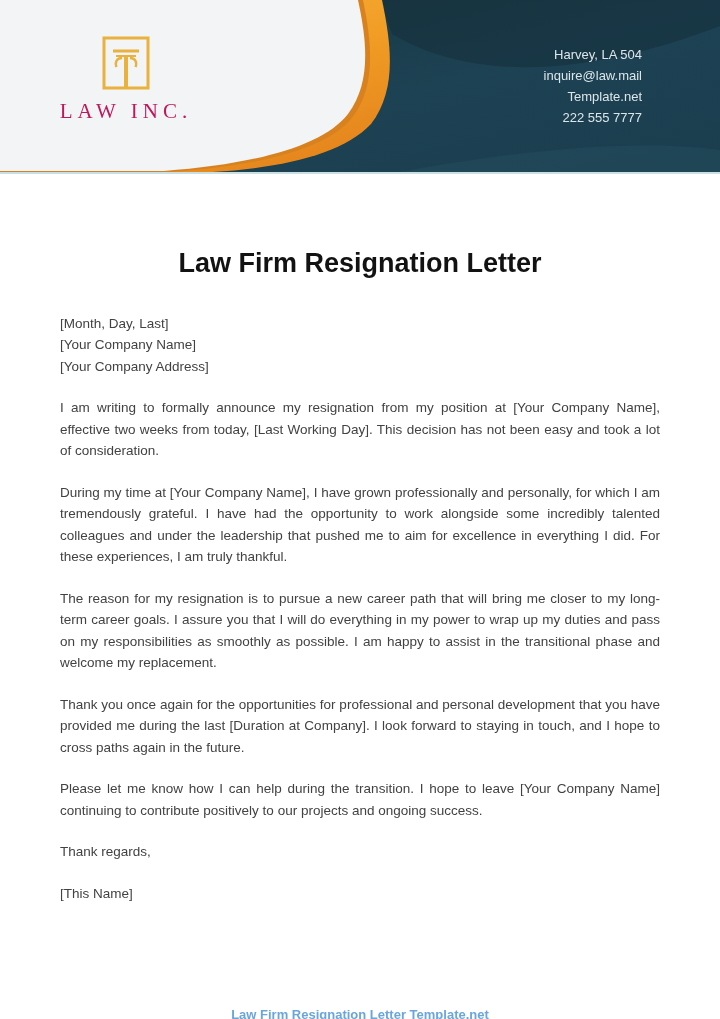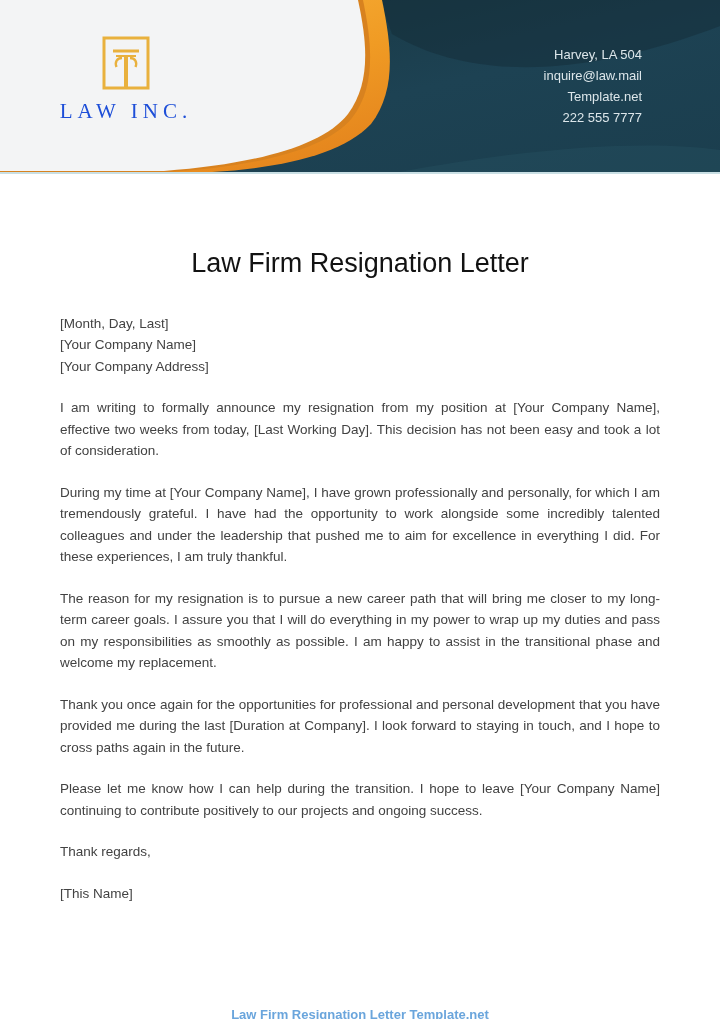--- a/index.html
+++ b/index.html
@@ -21,21 +21,21 @@
 
   .brand {
     position: absolute; left: 40px; top: 36px;
     width: 172px; text-align: center;
   }
   .brand-logo { display: block; margin: 0 auto; }
   .brand-name {
     font-family: "Liberation Serif", serif;
     font-size: 21px;
     letter-spacing: 5px;
-    color: #1d4ed8;
+    color: #be185d;
     margin-top: 9px;
     white-space: nowrap;
   }
 
   .contact {
     position: absolute; right: 78px; top: 44px;
     text-align: right;
     font-size: 13px;
     line-height: 21px;
     color: #dce6ea;
@@ -44,21 +44,21 @@
   
   .letter {
     padding: 0 60px;
     font-size: 13.5px;
     line-height: 21.5px;
     color: #424242;
   }
   .letter-title {
     text-align: center;
     font-size: 27px;
-    font-weight: 400;
+    font-weight: 700;
     color: #121212;
     margin: 79px 0 38px 0;
   }
   .addr-line { margin: 0; }
   .letter p { margin: 20px 0 0 0; }
   .para { text-align: justify; }
 
   
   .footer-credit {
     position: absolute; top: 1007px; left: 0;

